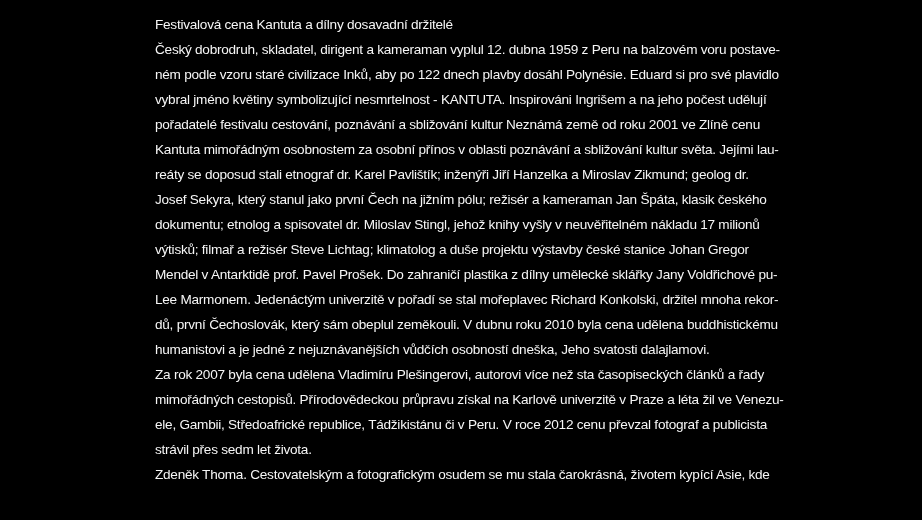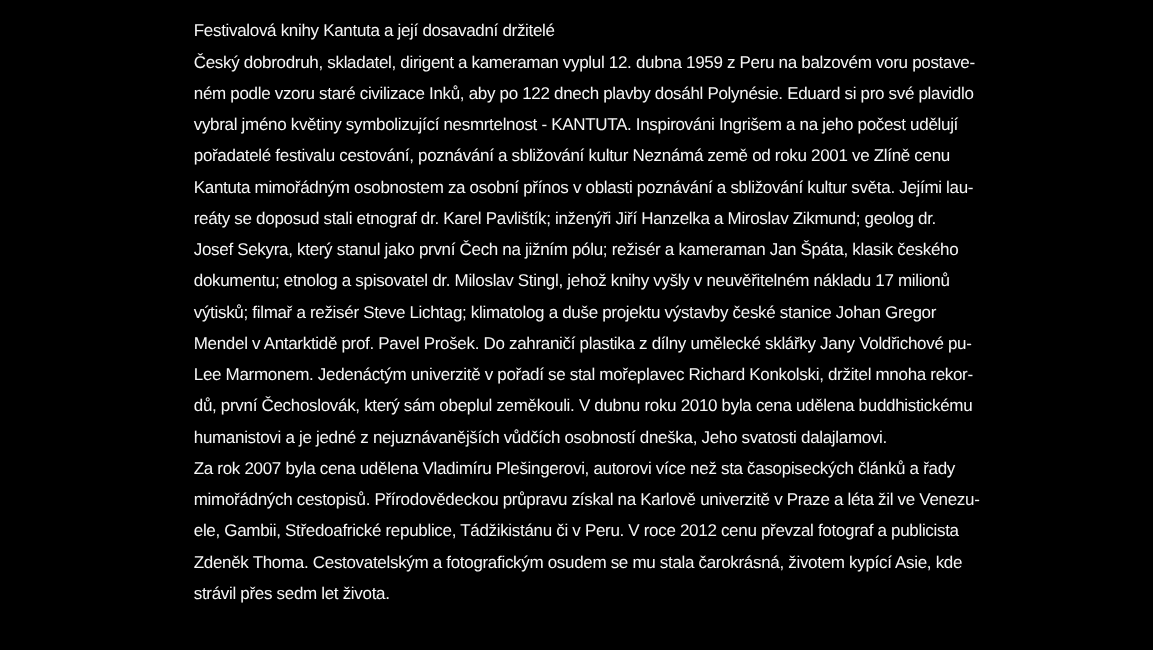--- a/index.html
+++ b/index.html
@@ -29,33 +29,33 @@
   .text-line {
     white-space: nowrap;
     height: 25px;
   }
 </style>
 </head>
 <body>
 
 <div class="page">
   <div class="text-block" id="text-block">
-      <div class="text-line">Festivalová knihy Kantuta a její dosavadní držitelé</div>
+      <div class="text-line">Festivalová cena Kantuta a dílny dosavadní držitelé</div>
       <div class="text-line">Český dobrodruh, skladatel, dirigent a kameraman vyplul 12. dubna 1959 z Peru na balzovém voru postave-</div>
       <div class="text-line">ném podle vzoru staré civilizace Inků, aby po 122 dnech plavby dosáhl Polynésie. Eduard si pro své plavidlo</div>
       <div class="text-line">vybral jméno květiny symbolizující nesmrtelnost - KANTUTA. Inspirováni Ingrišem a na jeho počest udělují</div>
       <div class="text-line">pořadatelé festivalu cestování, poznávání a sbližování kultur Neznámá země od roku 2001 ve Zlíně cenu</div>
       <div class="text-line">Kantuta mimořádným osobnostem za osobní přínos v oblasti poznávání a sbližování kultur světa. Jejími lau-</div>
       <div class="text-line">reáty se doposud stali etnograf dr. Karel Pavlištík; inženýři Jiří Hanzelka a Miroslav Zikmund; geolog dr.</div>
       <div class="text-line">Josef Sekyra, který stanul jako první Čech na jižním pólu; režisér a kameraman Jan Špáta, klasik českého</div>
       <div class="text-line">dokumentu; etnolog a spisovatel dr. Miloslav Stingl, jehož knihy vyšly v neuvěřitelném nákladu 17 milionů</div>
       <div class="text-line">výtisků; filmař a režisér Steve Lichtag; klimatolog a duše projektu výstavby české stanice Johan Gregor</div>
       <div class="text-line">Mendel v Antarktidě prof. Pavel Prošek. Do zahraničí plastika z dílny umělecké sklářky Jany Voldřichové pu-</div>
       <div class="text-line">Lee Marmonem. Jedenáctým univerzitě v pořadí se stal mořeplavec Richard Konkolski, držitel mnoha rekor-</div>
       <div class="text-line">dů, první Čechoslovák, který sám obeplul zeměkouli. V dubnu roku 2010 byla cena udělena buddhistickému</div>
       <div class="text-line">humanistovi a je jedné z nejuznávanějších vůdčích osobností dneška, Jeho svatosti dalajlamovi.</div>
       <div class="text-line">Za rok 2007 byla cena udělena Vladimíru Plešingerovi, autorovi více než sta časopiseckých článků a řady</div>
       <div class="text-line">mimořádných cestopisů. Přírodovědeckou průpravu získal na Karlově univerzitě v Praze a léta žil ve Venezu-</div>
       <div class="text-line">ele, Gambii, Středoafrické republice, Tádžikistánu či v Peru. V roce 2012 cenu převzal fotograf a publicista</div>
+      <div class="text-line">strávil přes sedm let života.</div>
       <div class="text-line">Zdeněk Thoma. Cestovatelským a fotografickým osudem se mu stala čarokrásná, životem kypící Asie, kde</div>
-      <div class="text-line">strávil přes sedm let života.</div>
     </div>
 </div>
 
 </body></html>

